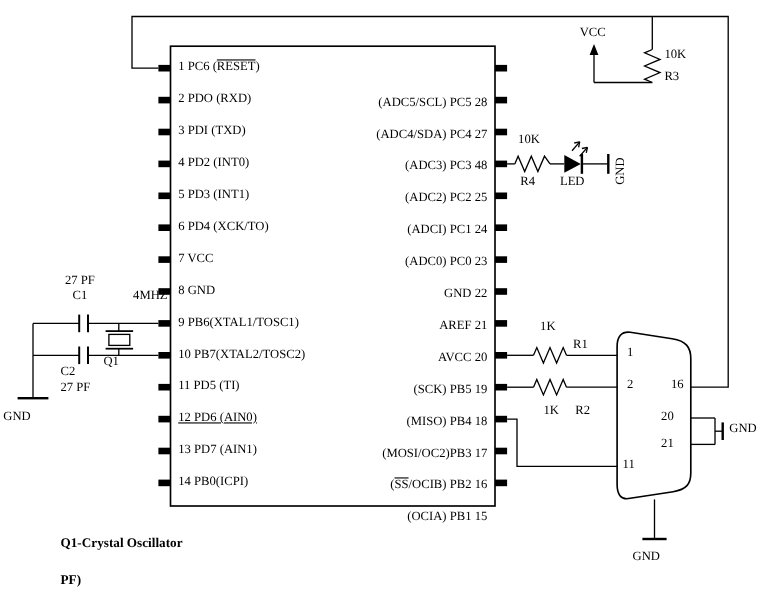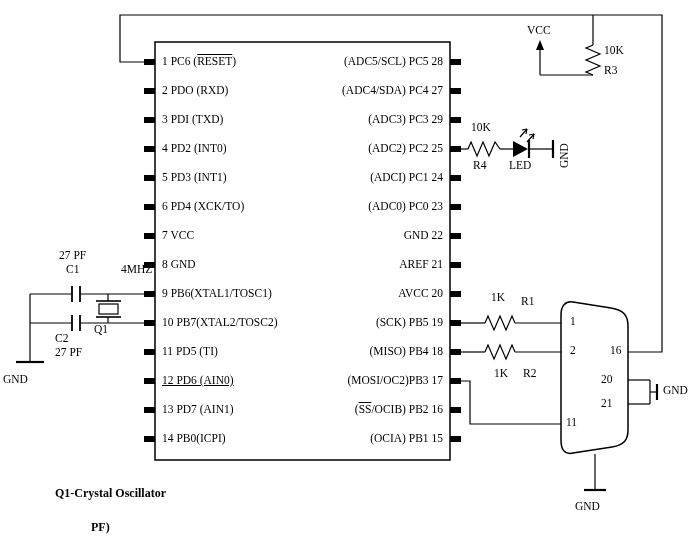--- a/index.html
+++ b/index.html
@@ -4,21 +4,21 @@
 <style>
   html,body{margin:0;padding:0;background:#fff;}
   .stage{
     position:relative;width:697px;height:550px;background:#ffffff;
     font-family:"Liberation Serif", serif;color:#000;overflow:hidden;
   }
   svg{position:absolute;left:0;top:0;}
   .lbl{position:absolute;font-size:11.5px;line-height:13px;white-space:nowrap;}
   .pin-label{position:absolute;font-size:11.5px;line-height:13px;white-space:nowrap;}
   .pin-label.left{left:162px;}
-  .pin-label.right{right:254px;text-align:left;}
+  .pin-label.right{right:254px;text-align:left;margin-top:32px;}
   .ov{text-decoration:overline;}
   .bold{font-weight:bold;font-size:12px;}
   .rot{transform:rotate(-90deg);transform-origin:0 0;}
 </style>
 </head>
 <body>
 
 <div class="stage">
 
   <svg width="698" height="550" viewBox="0 0 698 550">
@@ -143,53 +143,53 @@
 
   <div class="lbl" style="left:59px;top:249px;">27 PF</div>
   <div class="lbl" style="left:66px;top:263px;">C1</div>
   <div class="lbl" style="left:93px;top:263px;margin-left:28px;">4MHZ</div>
   <div class="lbl" style="left:94px;top:323px;">Q1</div>
   <div class="lbl" style="left:55px;top:332px;">C2</div>
   <div class="lbl" style="left:55px;top:346px;">27 PF</div>
   <div class="lbl" style="left:3px;top:373px;">GND</div>
 
   <div class="lbl" style="left:491px;top:291px;">1K</div>
-  <div class="lbl" style="left:521px;top:295px;">R1</div>
+  <div class="lbl" style="left:521px;top:307px;">R1</div>
   <div class="lbl" style="left:494px;top:367px;">1K</div>
   <div class="lbl" style="left:523px;top:367px;">R2</div>
 
   <div class="lbl" style="left:570px;top:315px;">1</div>
   <div class="lbl" style="left:570px;top:344px;">2</div>
   <div class="lbl" style="left:610px;top:344px;">16</div>
   <div class="lbl" style="left:601px;top:373px;">20</div>
   <div class="lbl" style="left:601px;top:397px;">21</div>
   <div class="lbl" style="left:566px;top:416px;">11</div>
 
   <div class="lbl" style="left:663px;top:384px;">GND</div>
   <div class="lbl" style="left:575px;top:500px;">GND</div>
 
   <div class="lbl bold" style="left:55px;top:487px;">Q1-Crystal Oscillator</div>
-  <div class="lbl bold" style="left:55px;top:521px;margin-left:36px;">PF)</div>
+  <div class="lbl bold" style="left:55px;top:521px;">PF)</div>
 <div class="pin-label left" style="top: 55px;">1 PC6 (<span class="ov">RESET</span>)</div>
     <div class="pin-label left" style="top: 84px;">2 PDO (RXD)</div>
     <div class="pin-label left" style="top: 113px;">3 PDI (TXD)</div>
     <div class="pin-label left" style="top: 142px;">4 PD2 (INT0)</div>
     <div class="pin-label left" style="top: 171px;">5 PD3 (INT1)</div>
     <div class="pin-label left" style="top: 200px;">6 PD4 (XCK/TO)</div>
     <div class="pin-label left" style="top: 229px;">7 VCC</div>
     <div class="pin-label left" style="top: 258px;">8 GND</div>
     <div class="pin-label left" style="top: 287px;">9 PB6(XTAL1/TOSC1)</div>
     <div class="pin-label left" style="top: 316px;">10 PB7(XTAL2/TOSC2)</div>
     <div class="pin-label left" style="top: 345px;">11 PD5 (TI)</div>
     <div class="pin-label left" style="top: 374px; text-decoration: underline;">12 PD6 (AIN0)</div>
     <div class="pin-label left" style="top: 403px;">13 PD7 (AIN1)</div>
     <div class="pin-label left" style="top: 432px;">14 PB0(ICPI)</div>
     <div class="pin-label right" style="top: 55px;">(ADC5/SCL) PC5 28</div>
     <div class="pin-label right" style="top: 84px;">(ADC4/SDA) PC4 27</div>
-    <div class="pin-label right" style="top: 113px;">(ADC3) PC3 29</div>
+    <div class="pin-label right" style="top: 113px;">(ADC3) PC3 48</div>
     <div class="pin-label right" style="top: 142px;">(ADC2) PC2 25</div>
     <div class="pin-label right" style="top: 171px;">(ADCI) PC1 24</div>
     <div class="pin-label right" style="top: 200px;">(ADC0) PC0 23</div>
     <div class="pin-label right" style="top: 229px;">GND 22</div>
     <div class="pin-label right" style="top: 258px;">AREF 21</div>
     <div class="pin-label right" style="top: 287px;">AVCC 20</div>
     <div class="pin-label right" style="top: 316px;">(SCK) PB5 19</div>
     <div class="pin-label right" style="top: 345px;">(MISO) PB4 18</div>
     <div class="pin-label right" style="top: 374px;">(MOSI/OC2)PB3 17</div>
     <div class="pin-label right" style="top: 403px;">(<span class="ov">SS</span>/OCIB) PB2 16</div>

